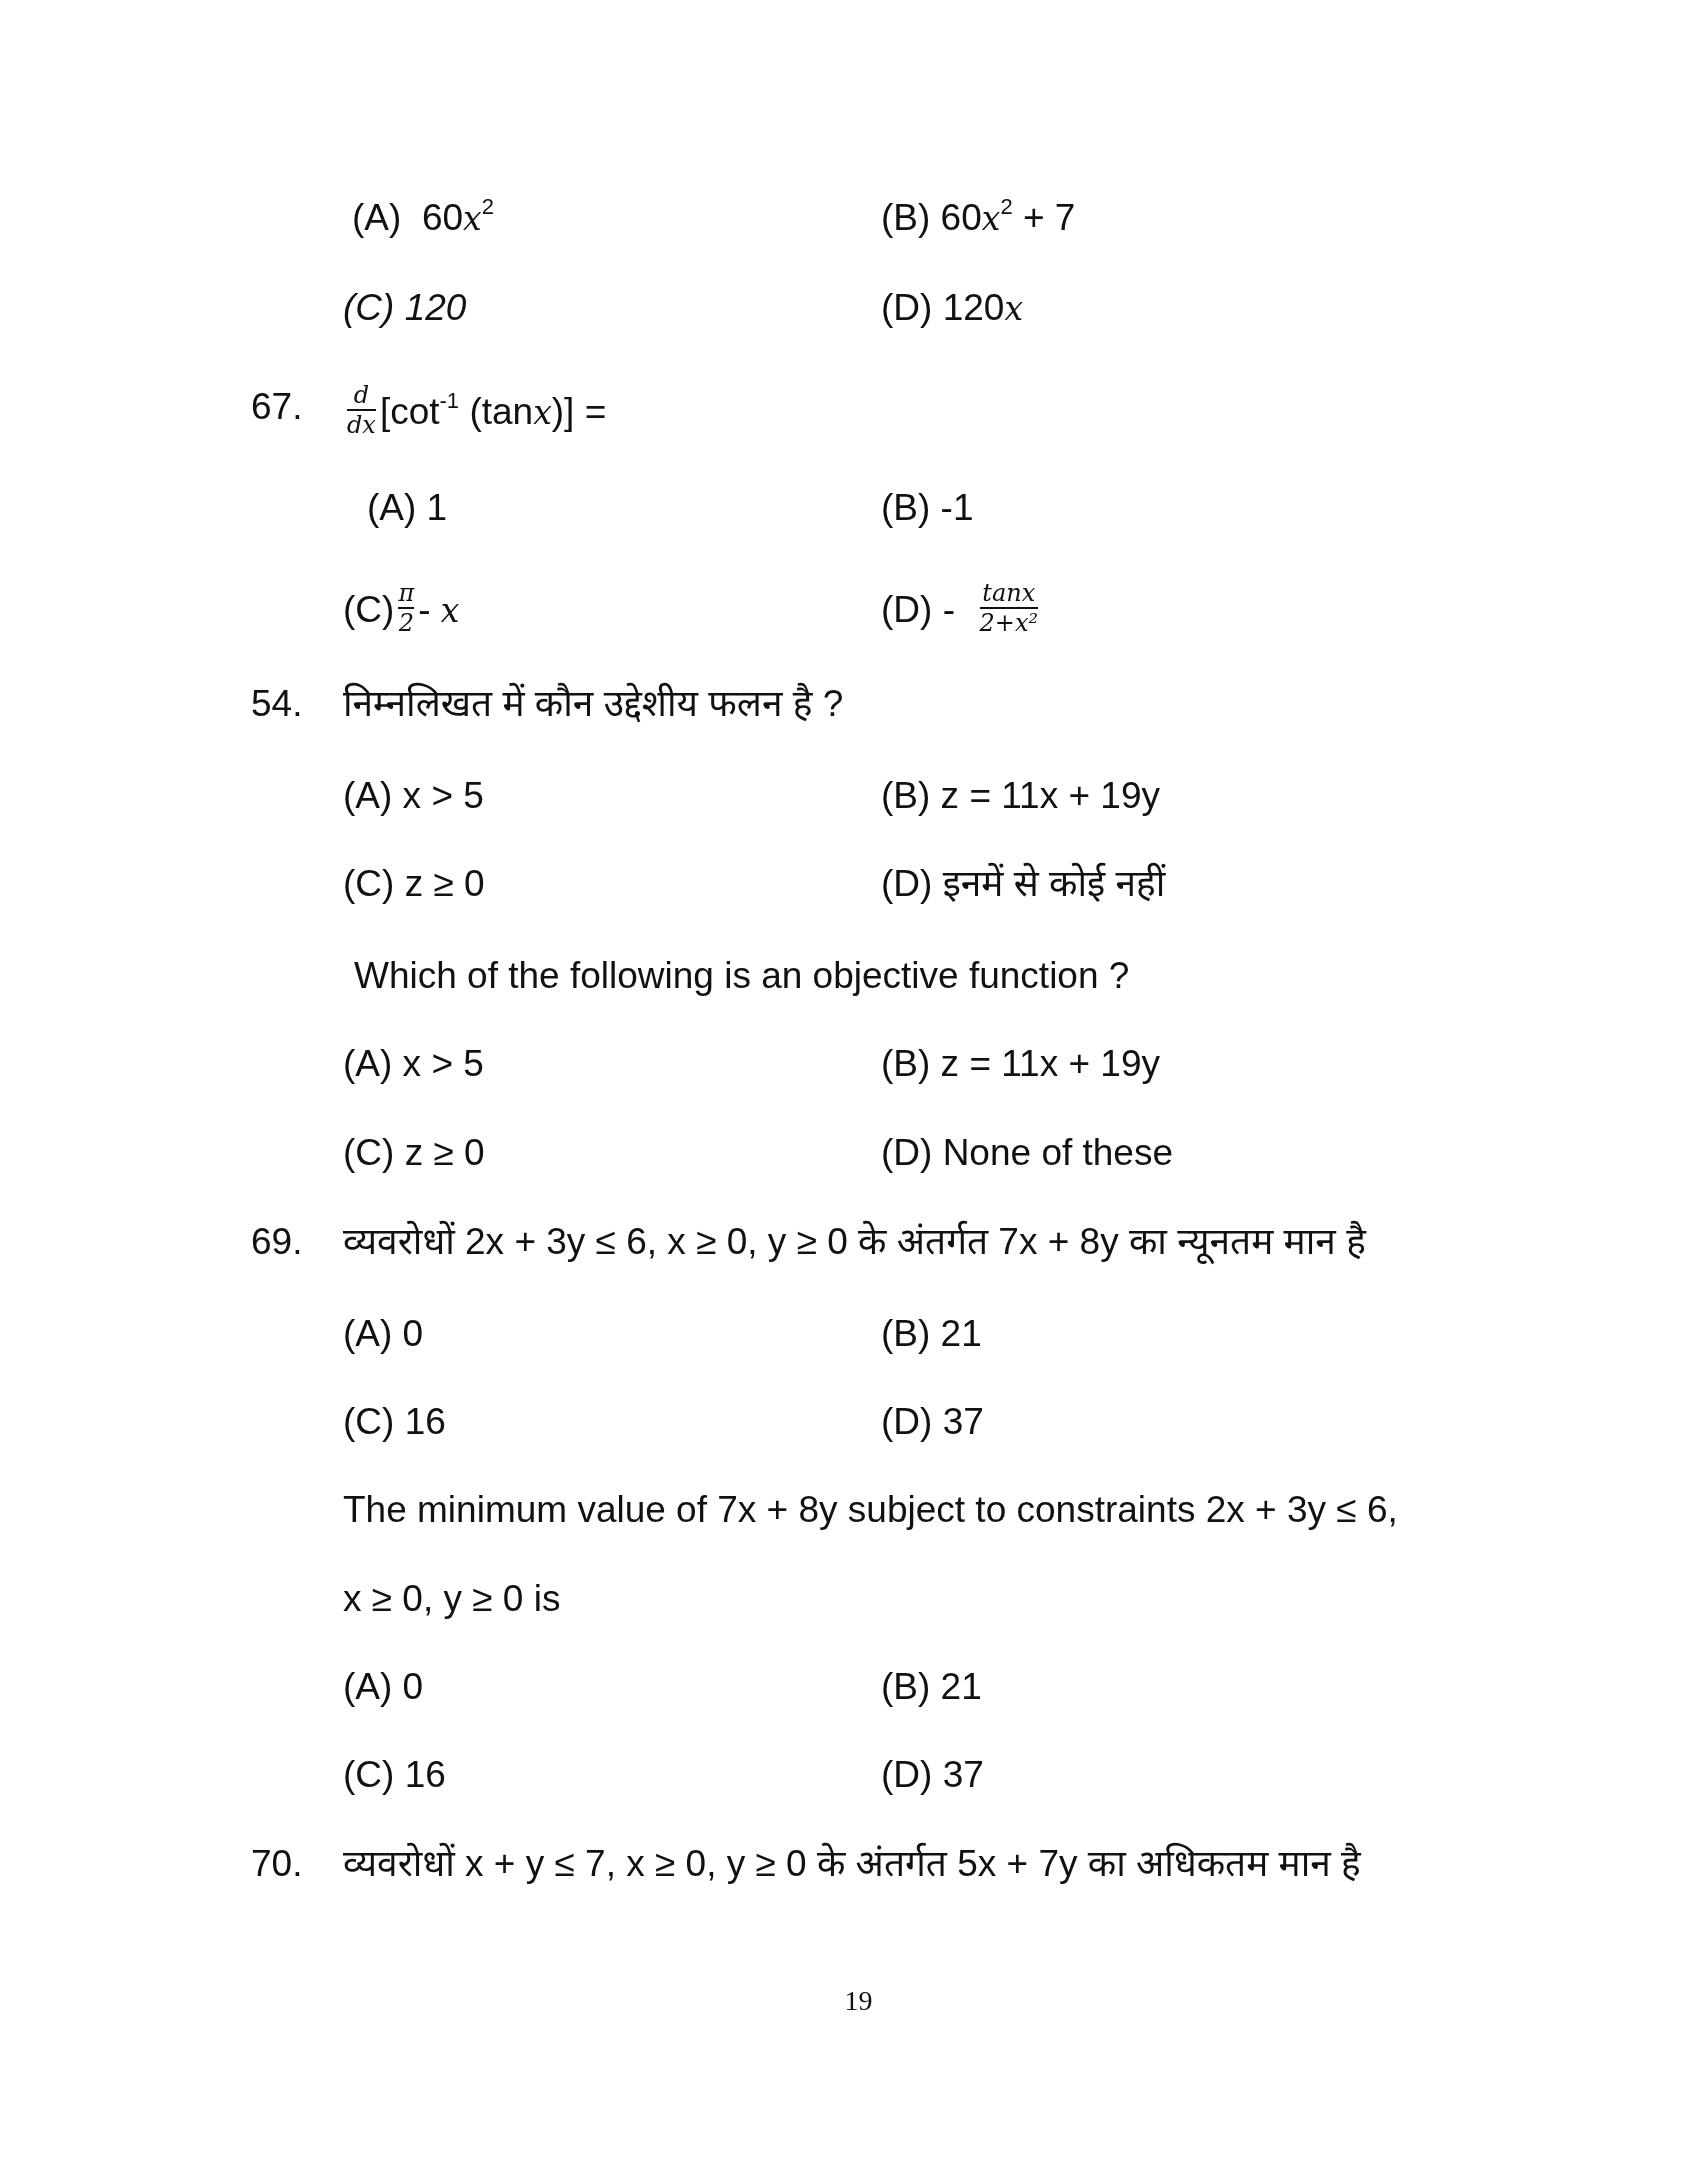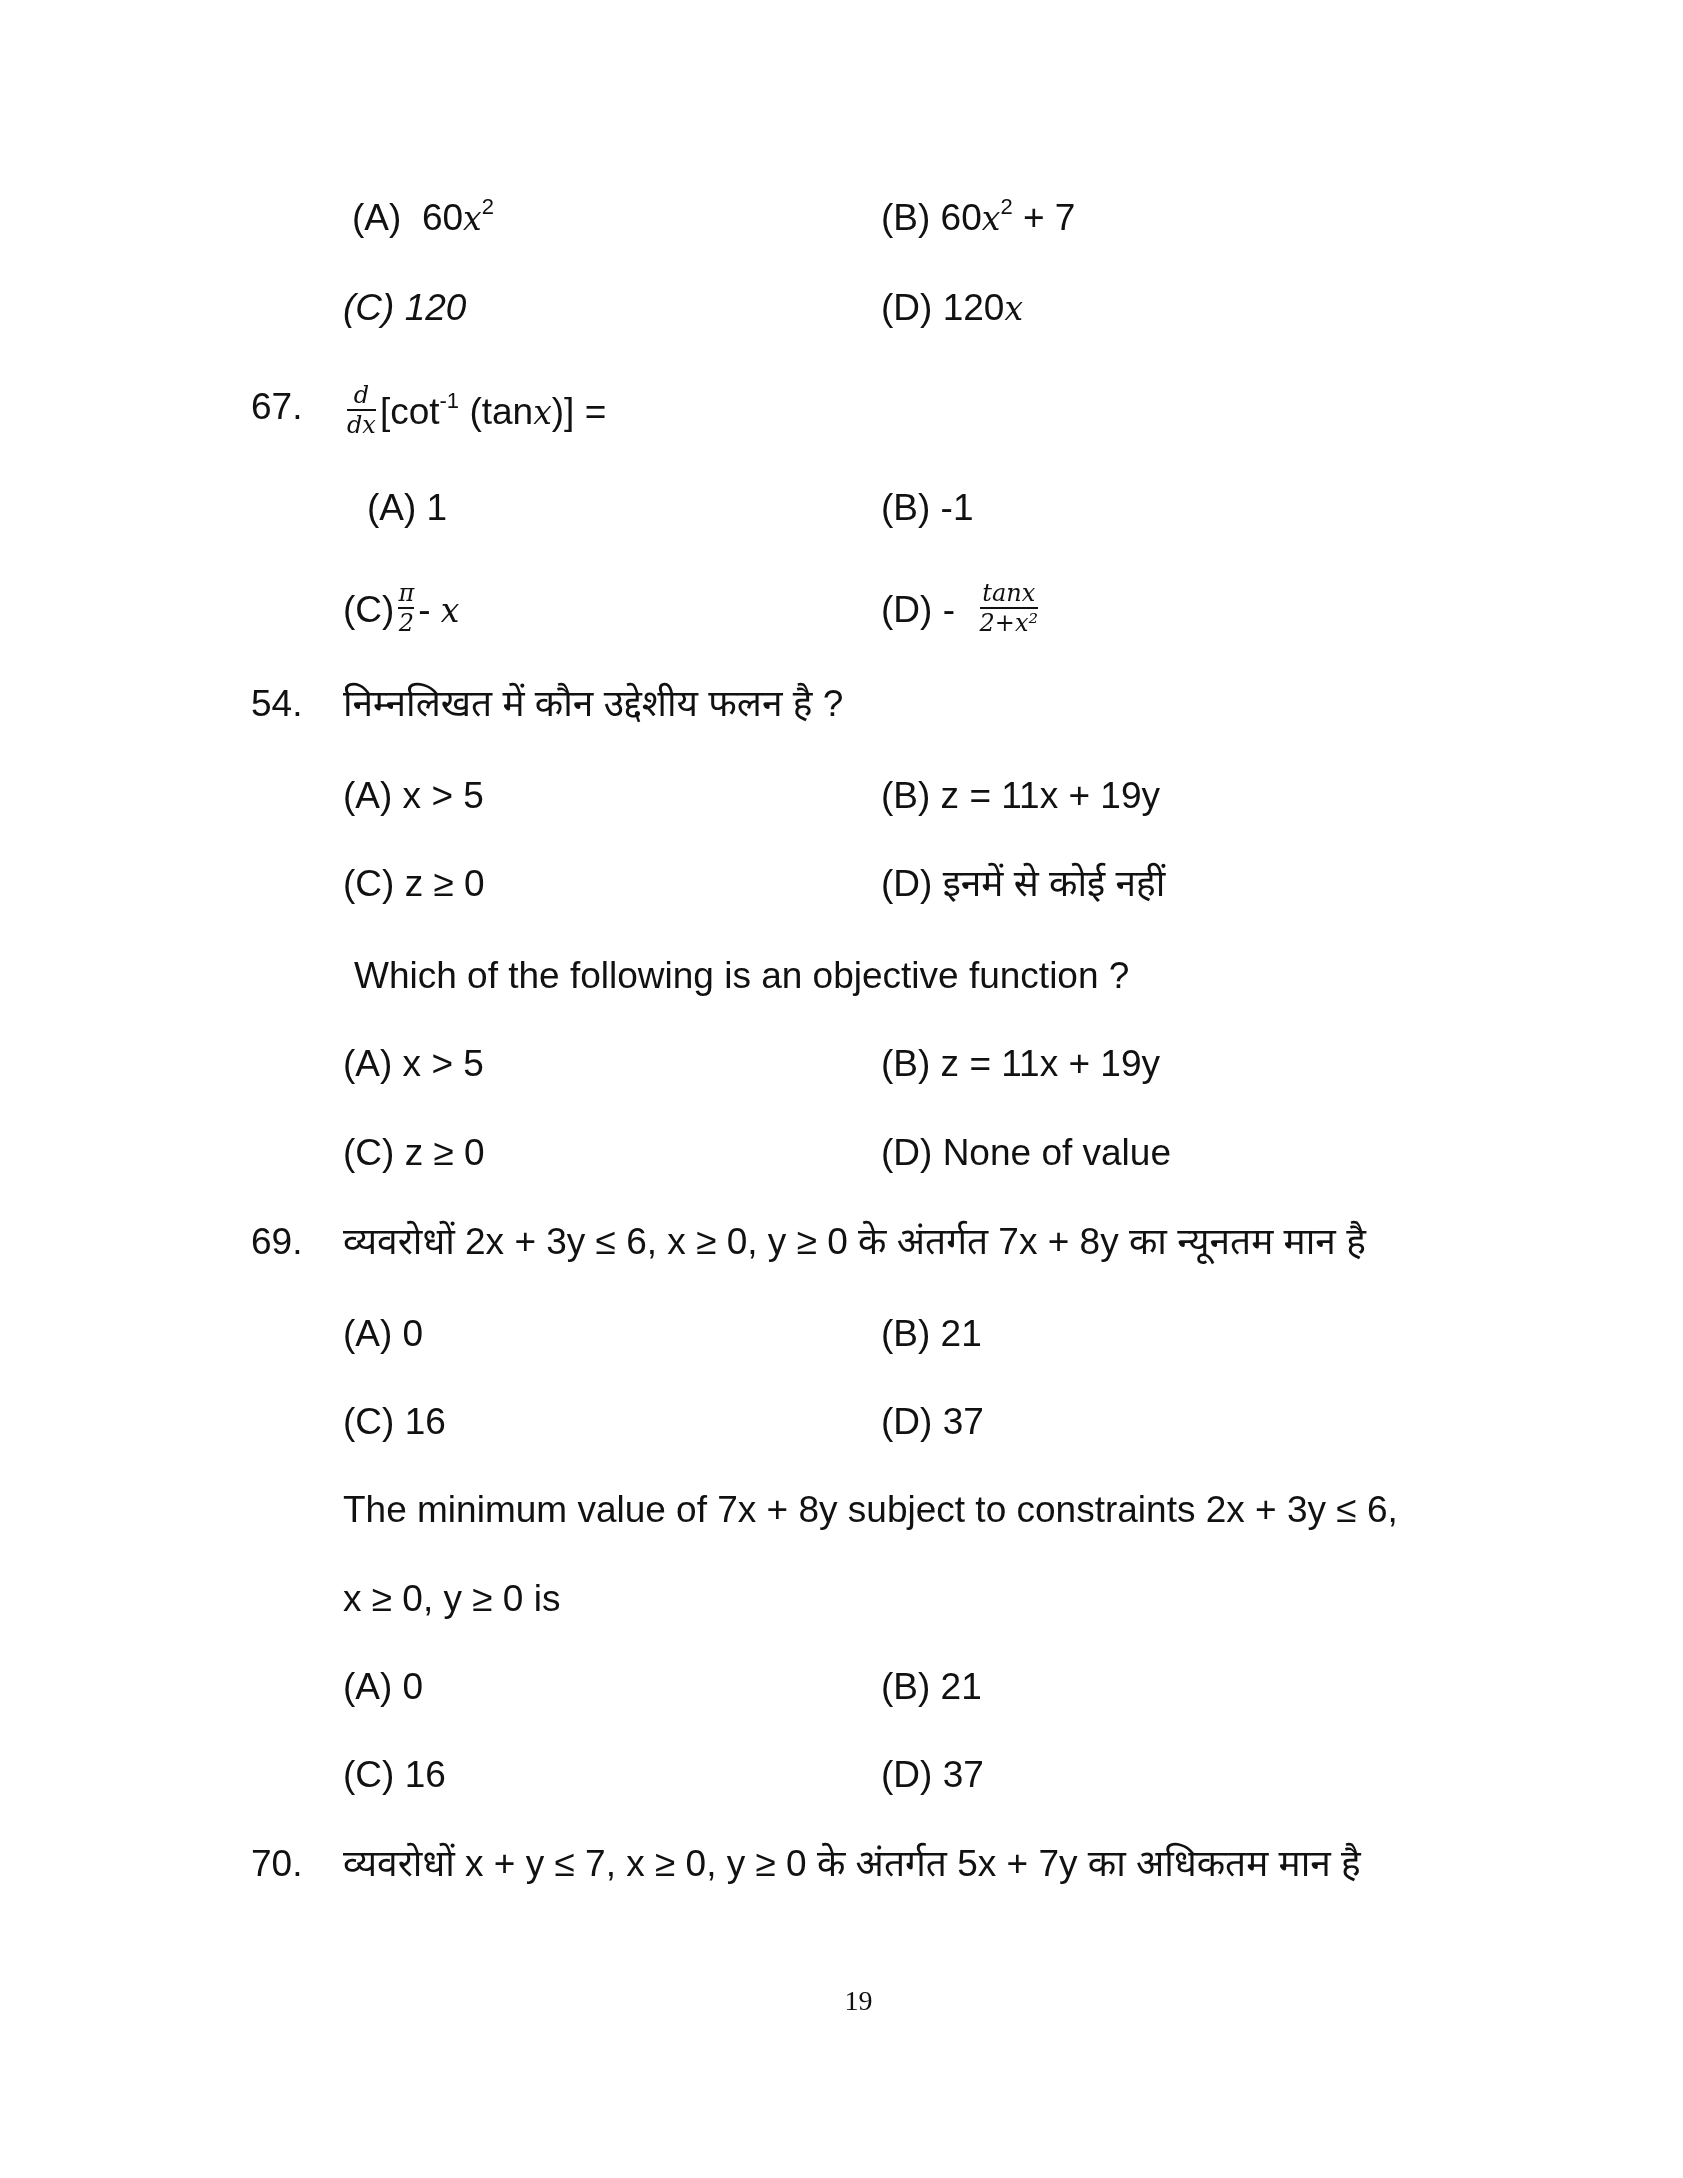--- a/index.html
+++ b/index.html
@@ -68,21 +68,21 @@
 <div class="qnum" style="top:682px;">54.</div>
 <div class="line" style="left:343px;top:682px;">निम्नलिखत में कौन उद्देशीय फलन है ?</div>
 <div class="line" style="left:343px;top:774px;">(A) x &gt; 5</div>
 <div class="line" style="left:881px;top:774px;">(B) z = 11x + 19y</div>
 <div class="line" style="left:343px;top:862px;">(C) z ≥ 0</div>
 <div class="line" style="left:881px;top:862px;">(D) इनमें से कोई नहीं</div>
 <div class="line" style="left:354px;top:954px;">Which of the following is an objective function ?</div>
 <div class="line" style="left:343px;top:1042px;">(A) x &gt; 5</div>
 <div class="line" style="left:881px;top:1042px;">(B) z = 11x + 19y</div>
 <div class="line" style="left:343px;top:1131px;">(C) z ≥ 0</div>
-<div class="line" style="left:881px;top:1131px;">(D) None of value</div>
+<div class="line" style="left:881px;top:1131px;">(D) None of these</div>
 
 <div class="qnum" style="top:1220px;">69.</div>
 <div class="line" style="left:343px;top:1220px;">व्यवरोधों 2x + 3y ≤ 6,  x ≥ 0, y ≥ 0 के अंतर्गत 7x + 8y का न्यूनतम मान है</div>
 <div class="line" style="left:343px;top:1312px;">(A) 0</div>
 <div class="line" style="left:881px;top:1312px;">(B) 21</div>
 <div class="line" style="left:343px;top:1400px;">(C) 16</div>
 <div class="line" style="left:881px;top:1400px;">(D) 37</div>
 <div class="line" style="left:343px;top:1488px;">The minimum value of 7x + 8y subject to constraints 2x + 3y ≤ 6,</div>
 <div class="line" style="left:343px;top:1577px;">x ≥ 0, y ≥ 0 is</div>
 <div class="line" style="left:343px;top:1665px;">(A) 0</div>

